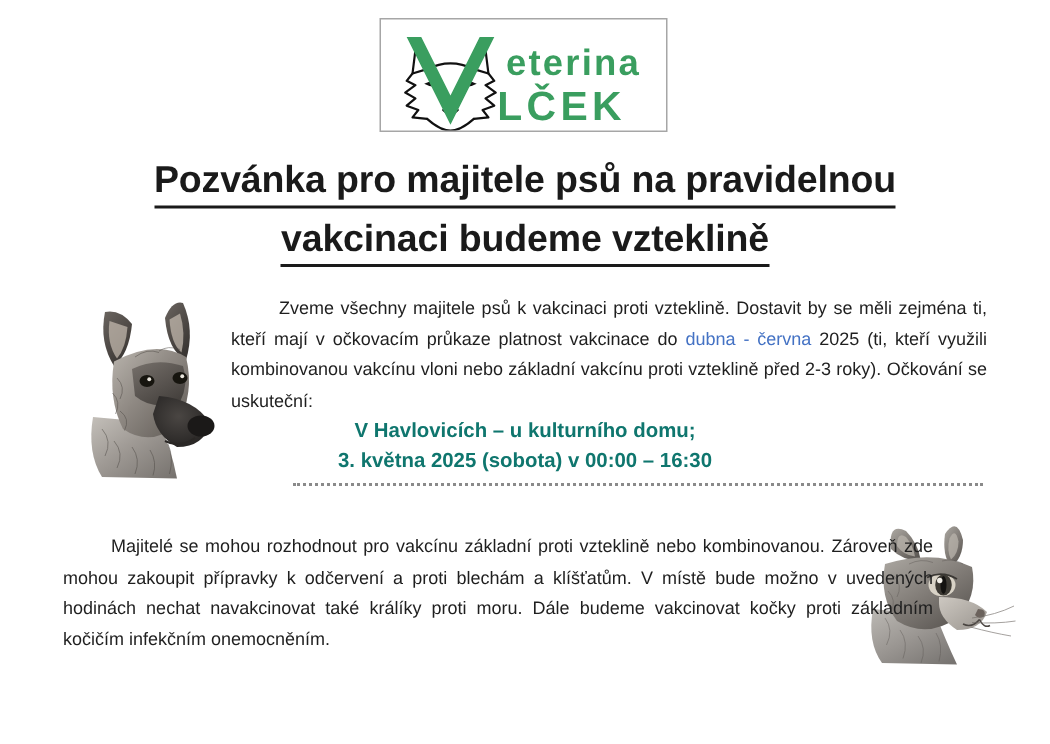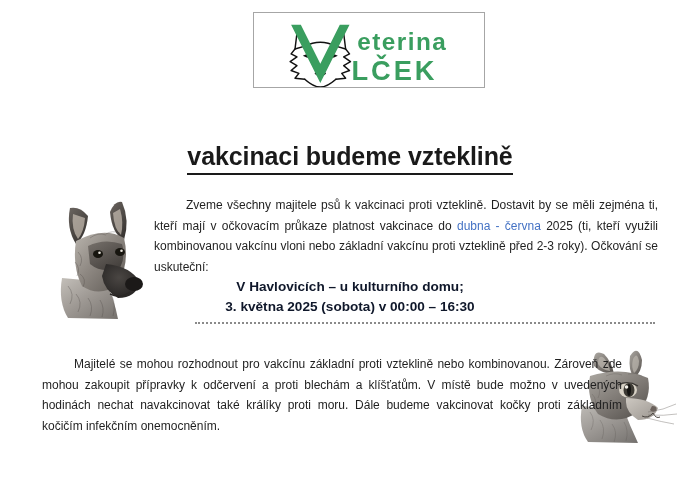--- a/index.html
+++ b/index.html
@@ -14,21 +14,21 @@
     color: #1a1a1a;
     overflow: hidden;
     position: relative;
   }
 
   
   #logo-block {
     position: absolute;
     left: 253px;
     top: 12px;
-    width: 232px;
+    width: 192px;
     height: 76px;
     border: 1px solid #a6a6a6;
     box-sizing: border-box;
     background: #ffffff;
   }
   #logo-svg {
     display: block;
     width: 100%;
     height: 100%;
   }
@@ -94,21 +94,21 @@
   
   #event-info {
     position: absolute;
     left: 60px;
     top: 277px;
     width: 580px;
     text-align: center;
     font-size: 13.6px;
     font-weight: bold;
     line-height: 19.5px;
-    color: #0f172a;
+    color: #0f766e;
   }
 
   
   #divider {
     position: absolute;
     left: 195px;
     top: 322px;
     width: 460px;
     height: 0;
     border-top: 2px dotted #8a8a8a;
@@ -159,21 +159,21 @@
     </g>
 
     <path d="M16 12 L46 72 L76 12 L66 12 L46 52 L26 12 Z" fill="#3a9e5f"></path>
 
     <text x="84" y="38" font-family="'Liberation Sans', sans-serif" font-size="25" font-weight="bold" fill="#3a9e5f" letter-spacing="1.5">eterina</text>
     <text x="78" y="69" font-family="'Liberation Sans', sans-serif" font-size="28" font-weight="bold" fill="#3a9e5f" letter-spacing="3">LČEK</text>
   </svg>
 </div>
 
 <div id="doc-title">
-  <br>
+  <span class="tline l1">Pozvánka pro majitele psů na pravidelnou</span><br>
   <span class="tline l2">vakcinaci budeme vzteklině</span>
 </div>
 
 <div id="dog-art">
   <svg class="art-svg" viewBox="0 0 122 135">
     <defs>
       <linearGradient id="furG" x1="0" y1="0" x2="1" y2="1">
         <stop offset="0%" stop-color="#b9b4ad"></stop>
         <stop offset="45%" stop-color="#8e8882"></stop>
         <stop offset="100%" stop-color="#5d5853"></stop>

